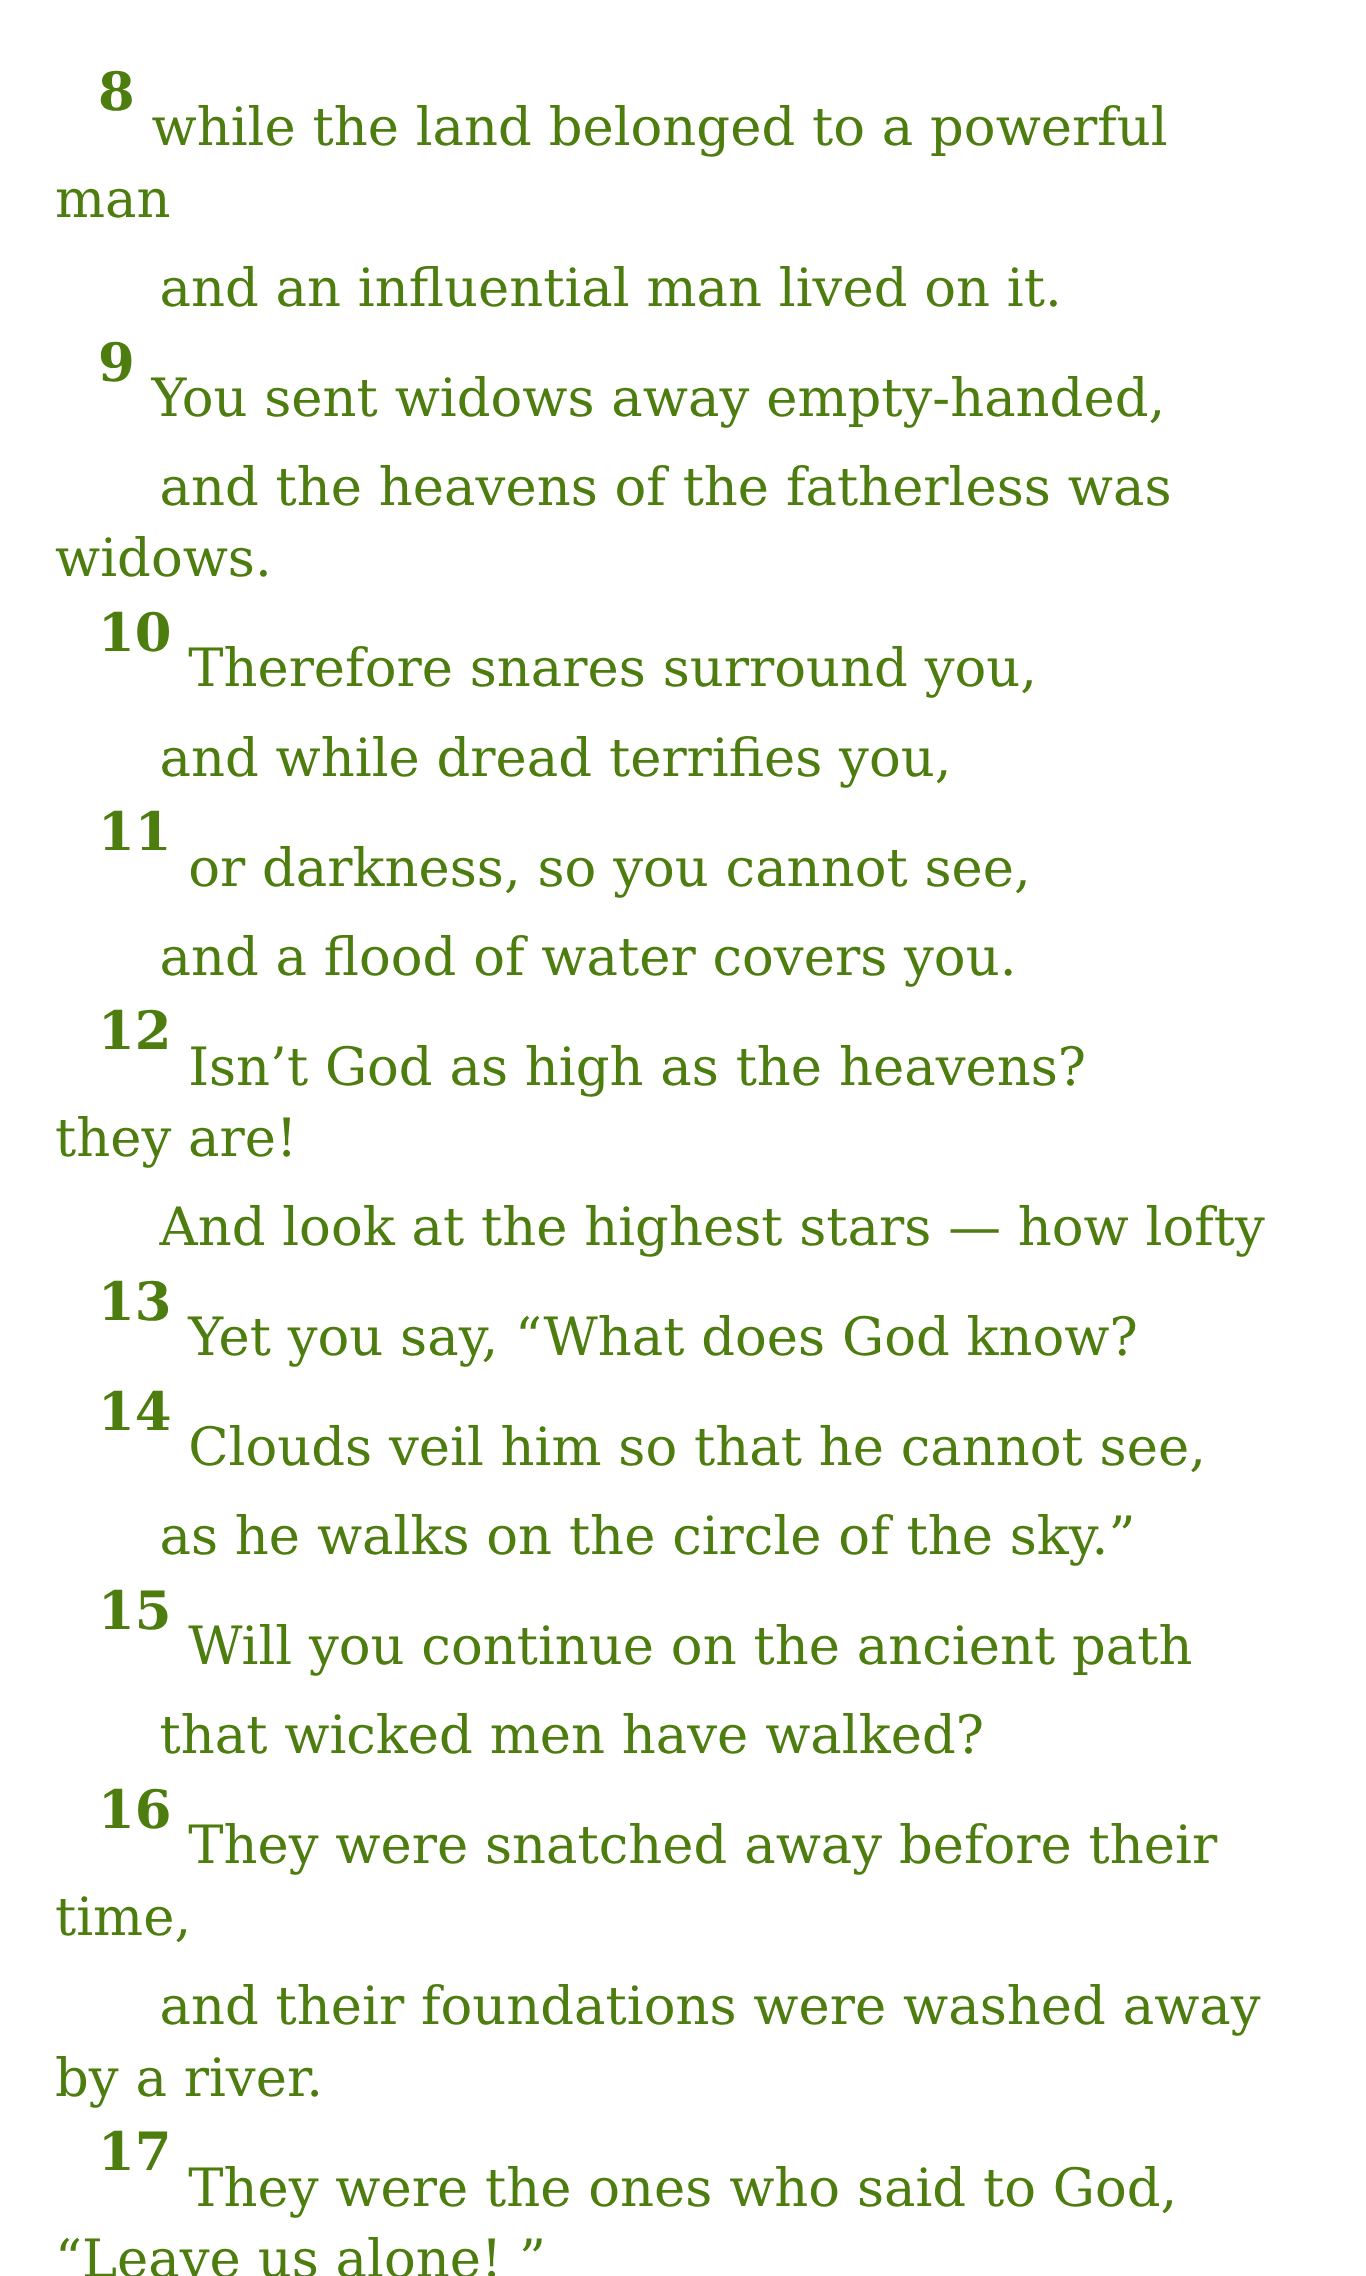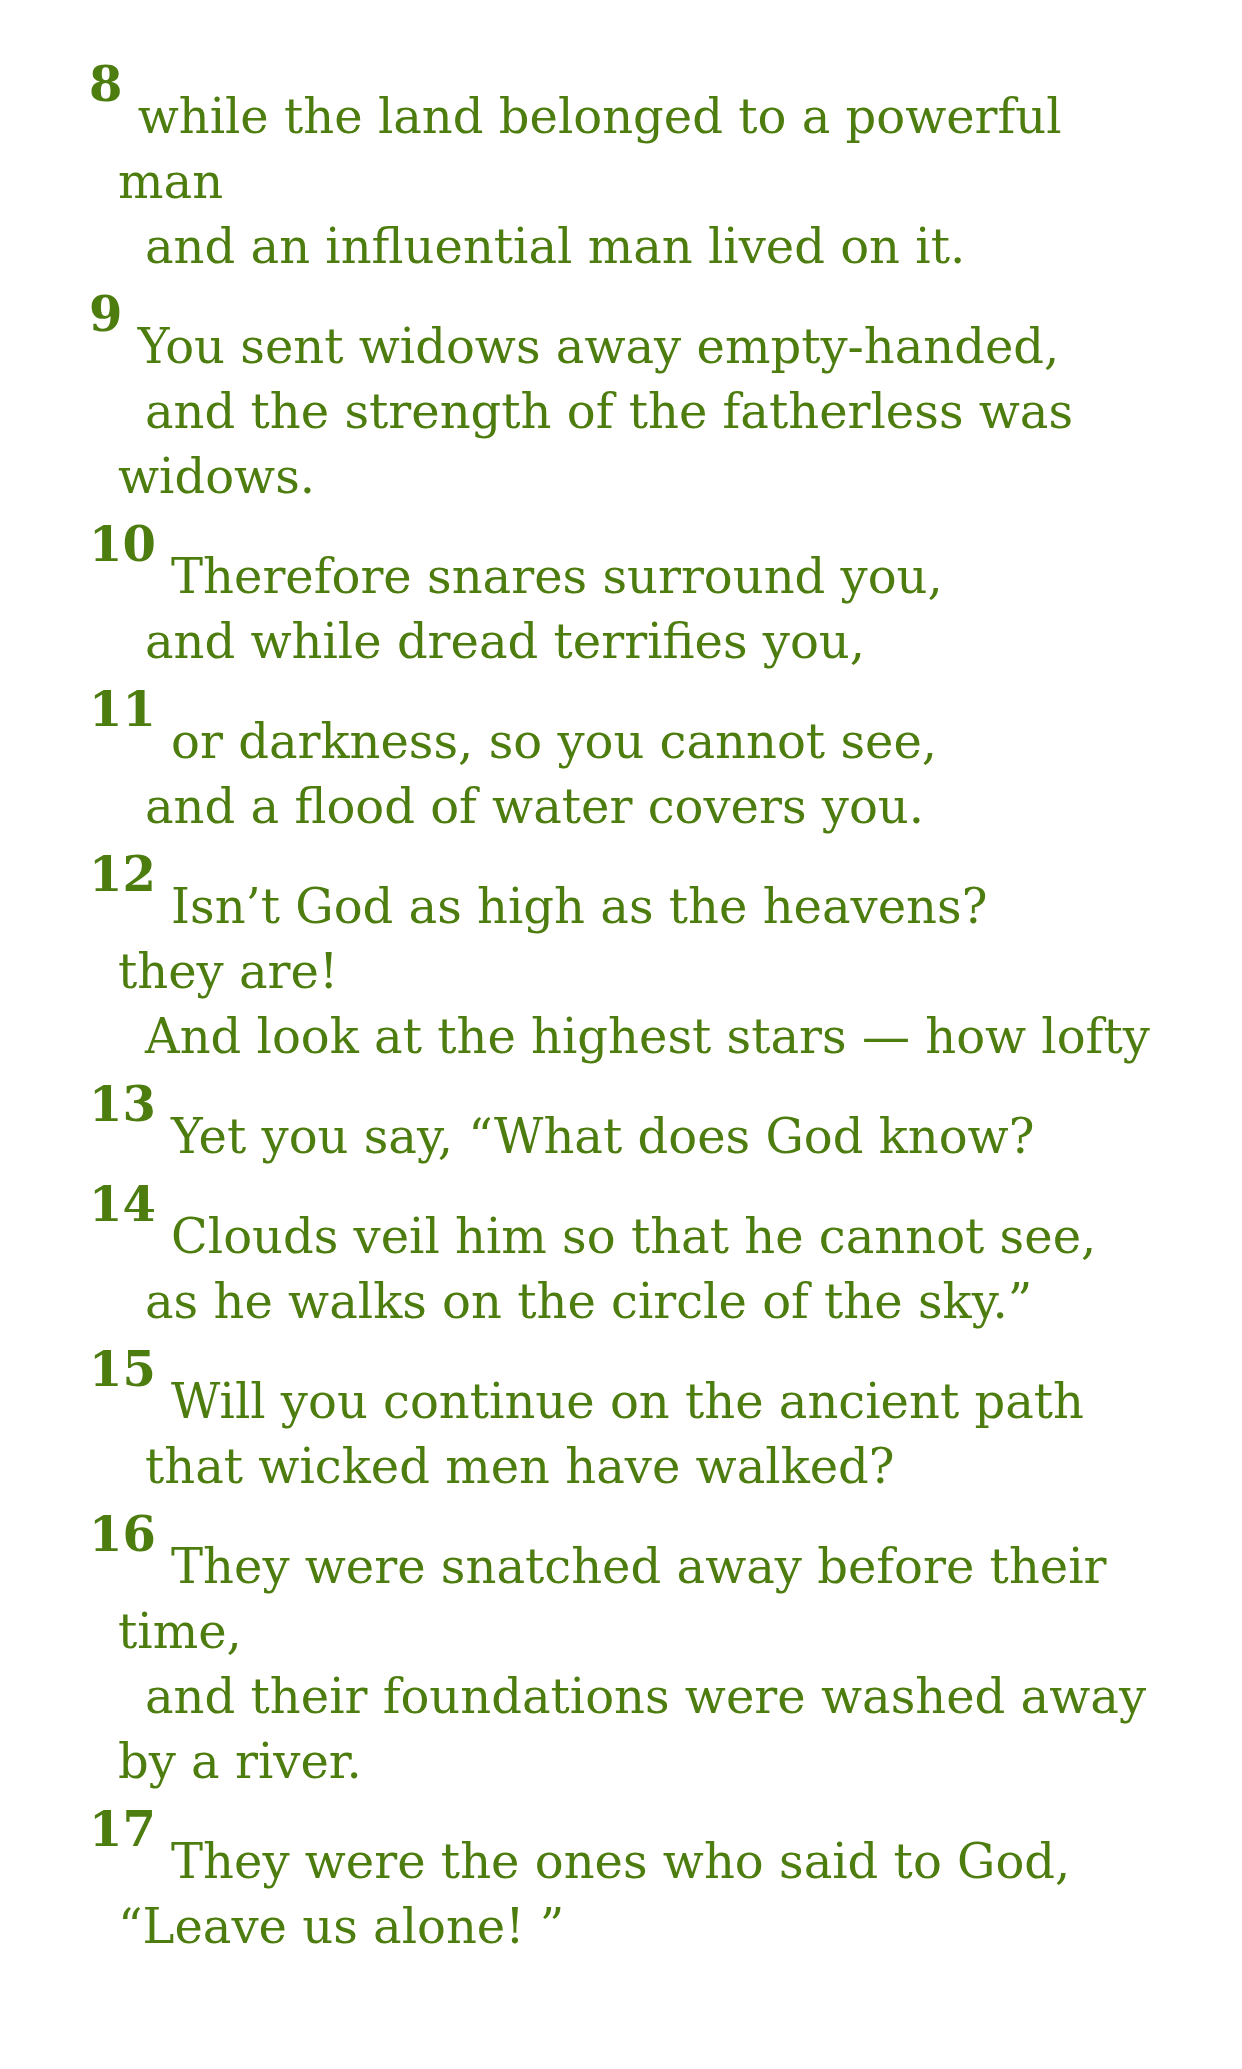--- a/index.html
+++ b/index.html
@@ -28,43 +28,44 @@
     white-space: pre;
   }
   
   .line.q1 {
     padding-left: 101px;
     text-indent: -12px;
   }
   
   .line.q2 {
     padding-left: 145px;
+    margin-top: 16px;
   }
   
   .line.wrap {
-    padding-left: 118px;
+    padding-left: 50px;
   }
   .vnum {
     font-weight: bold;
     position: relative;
     top: -32px;
   }
 </style>
 </head>
 <body>
 
 <div id="passage">
     <div class="verse">
       <div class="line q1"><span class="vnum">8</span> while the land belonged to a powerful</div>
       <div class="line wrap"><span>man</span></div>
       <div class="line q2"><span>and an influential man lived on it.</span></div>
     </div>
     <div class="verse">
       <div class="line q1"><span class="vnum">9</span> You sent widows away empty-handed,</div>
-      <div class="line q2"><span>and the strength of the fatherless was</span></div>
+      <div class="line q2"><span>and the heavens of the fatherless was</span></div>
       <div class="line wrap"><span>widows.</span></div>
     </div>
     <div class="verse">
       <div class="line q1"><span class="vnum">10</span> Therefore snares surround you,</div>
       <div class="line q2"><span>and while dread terrifies you,</span></div>
     </div>
     <div class="verse">
       <div class="line q1"><span class="vnum">11</span> or darkness, so you cannot see,</div>
       <div class="line q2"><span>and a flood of water covers you.</span></div>
     </div>

